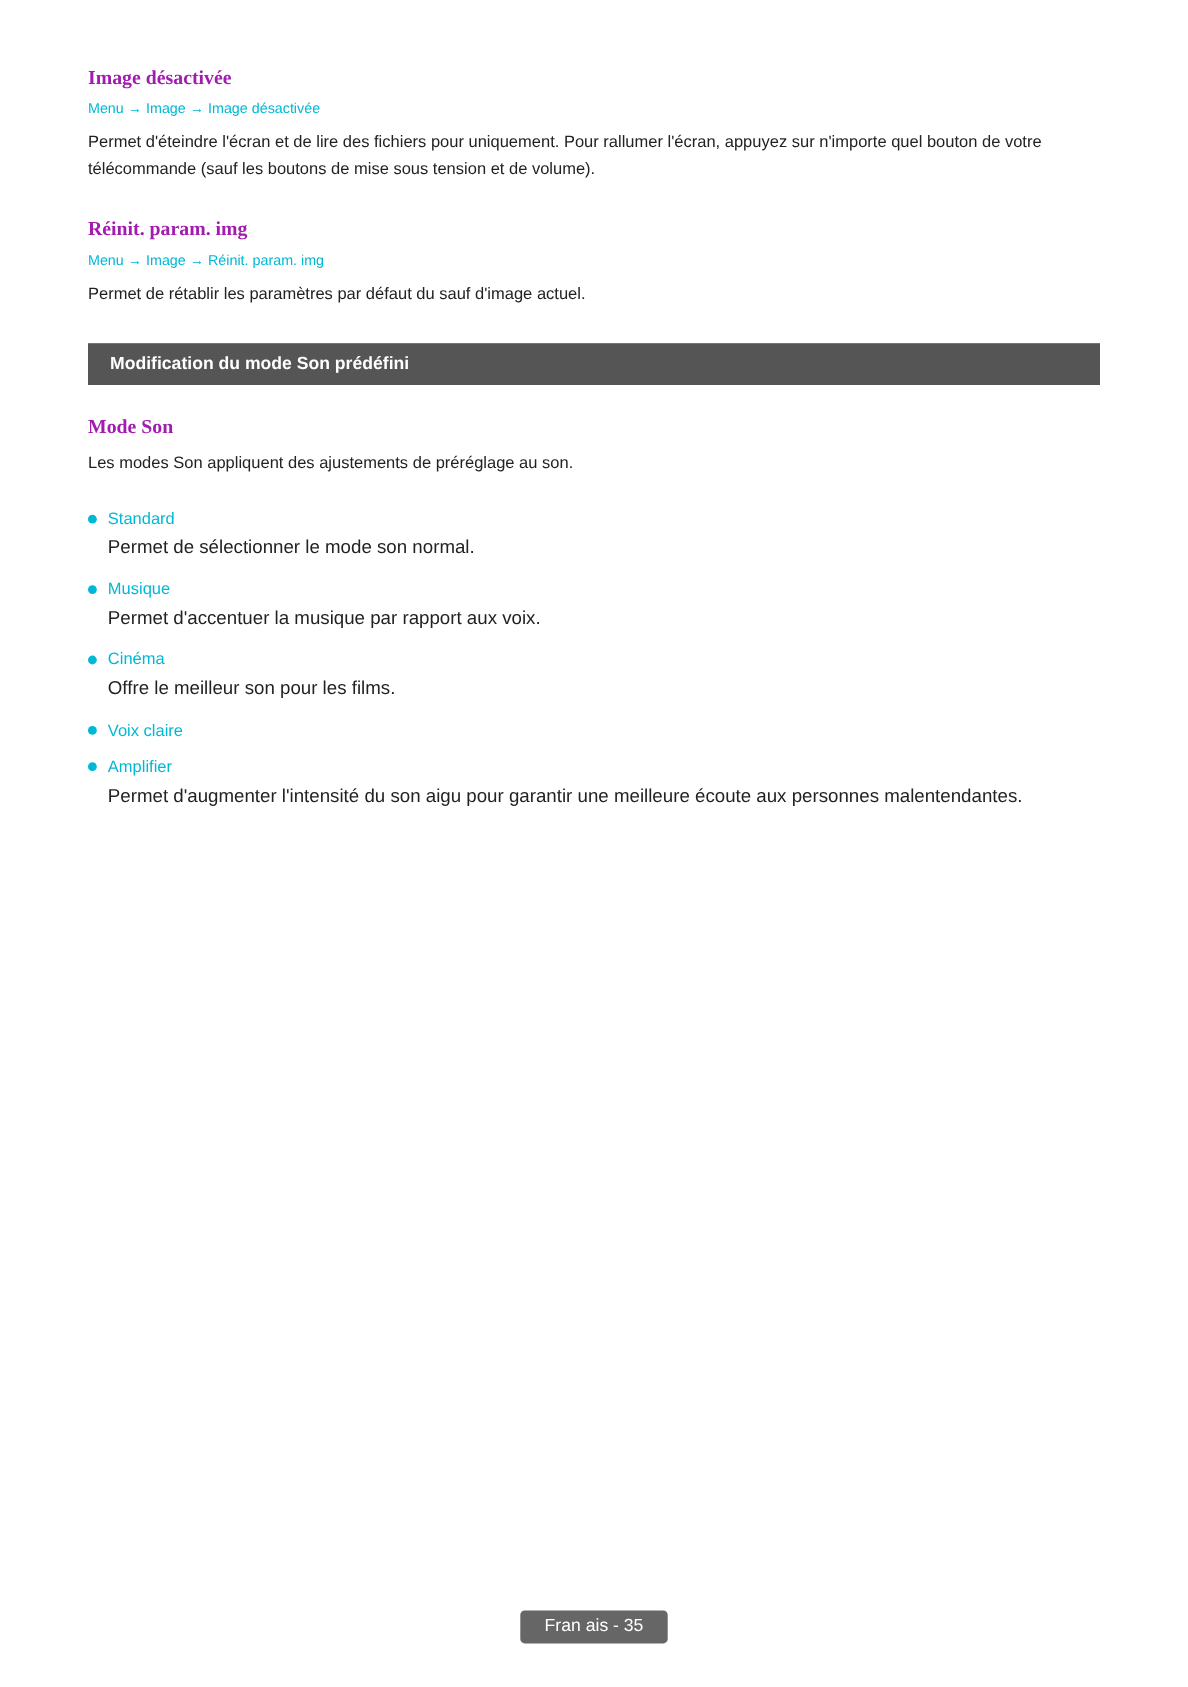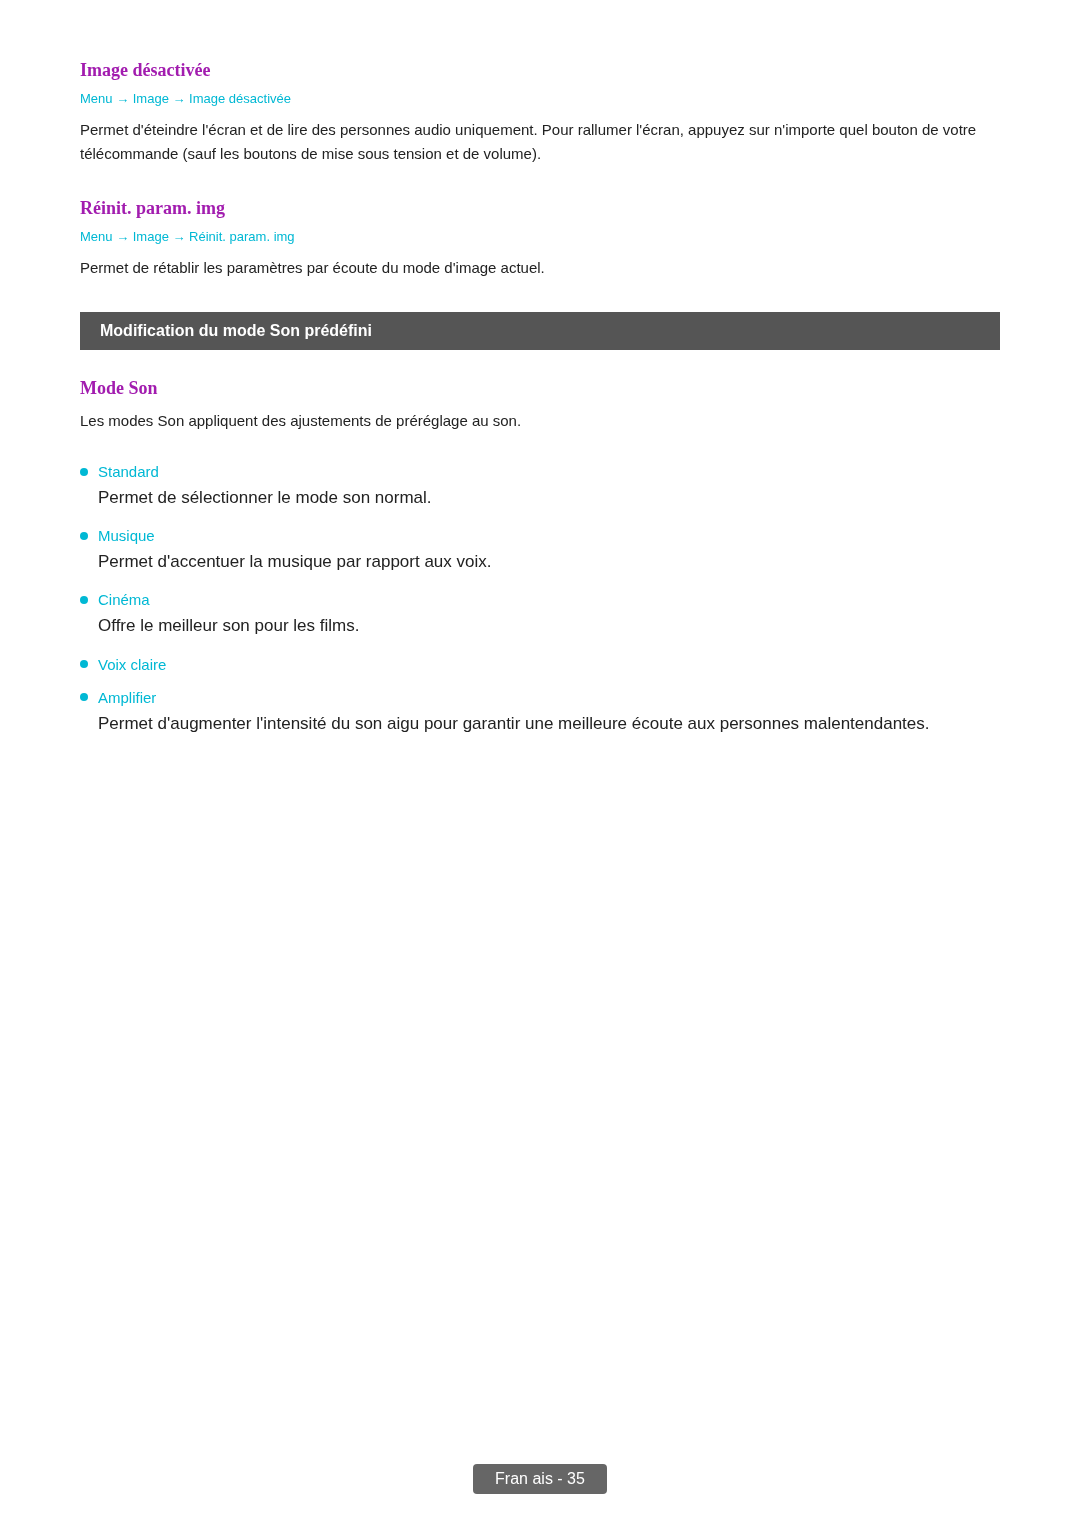--- a/index.html
+++ b/index.html
@@ -113,27 +113,27 @@
     }
   </style>
 </head>
 <body>
 
 <div class="page-container">
 
   <div class="section">
     <div class="section-title">Image désactivée</div>
     <div class="breadcrumb">Menu → Image → Image désactivée</div>
-    <div class="section-body">Permet d'éteindre l'écran et de lire des personnes audio uniquement. Pour rallumer l'écran, appuyez sur n'importe quel bouton de votre télécommande (sauf les boutons de mise sous tension et de volume).</div>
+    <div class="section-body">Permet d'éteindre l'écran et de lire des fichiers pour uniquement. Pour rallumer l'écran, appuyez sur n'importe quel bouton de votre télécommande (sauf les boutons de mise sous tension et de volume).</div>
   </div>
 
   <div class="section">
     <div class="section-title">Réinit. param. img</div>
     <div class="breadcrumb">Menu → Image → Réinit. param. img</div>
-    <div class="section-body">Permet de rétablir les paramètres par écoute du mode d'image actuel.</div>
+    <div class="section-body">Permet de rétablir les paramètres par défaut du sauf d'image actuel.</div>
   </div>
 
   <div class="divider-bar">Modification du mode Son prédéfini</div>
 
   <div class="section">
     <div class="section-title">Mode Son</div>
     <div class="section-body">Les modes Son appliquent des ajustements de préréglage au son.</div>
 
     <ul class="bullet-list">
 

